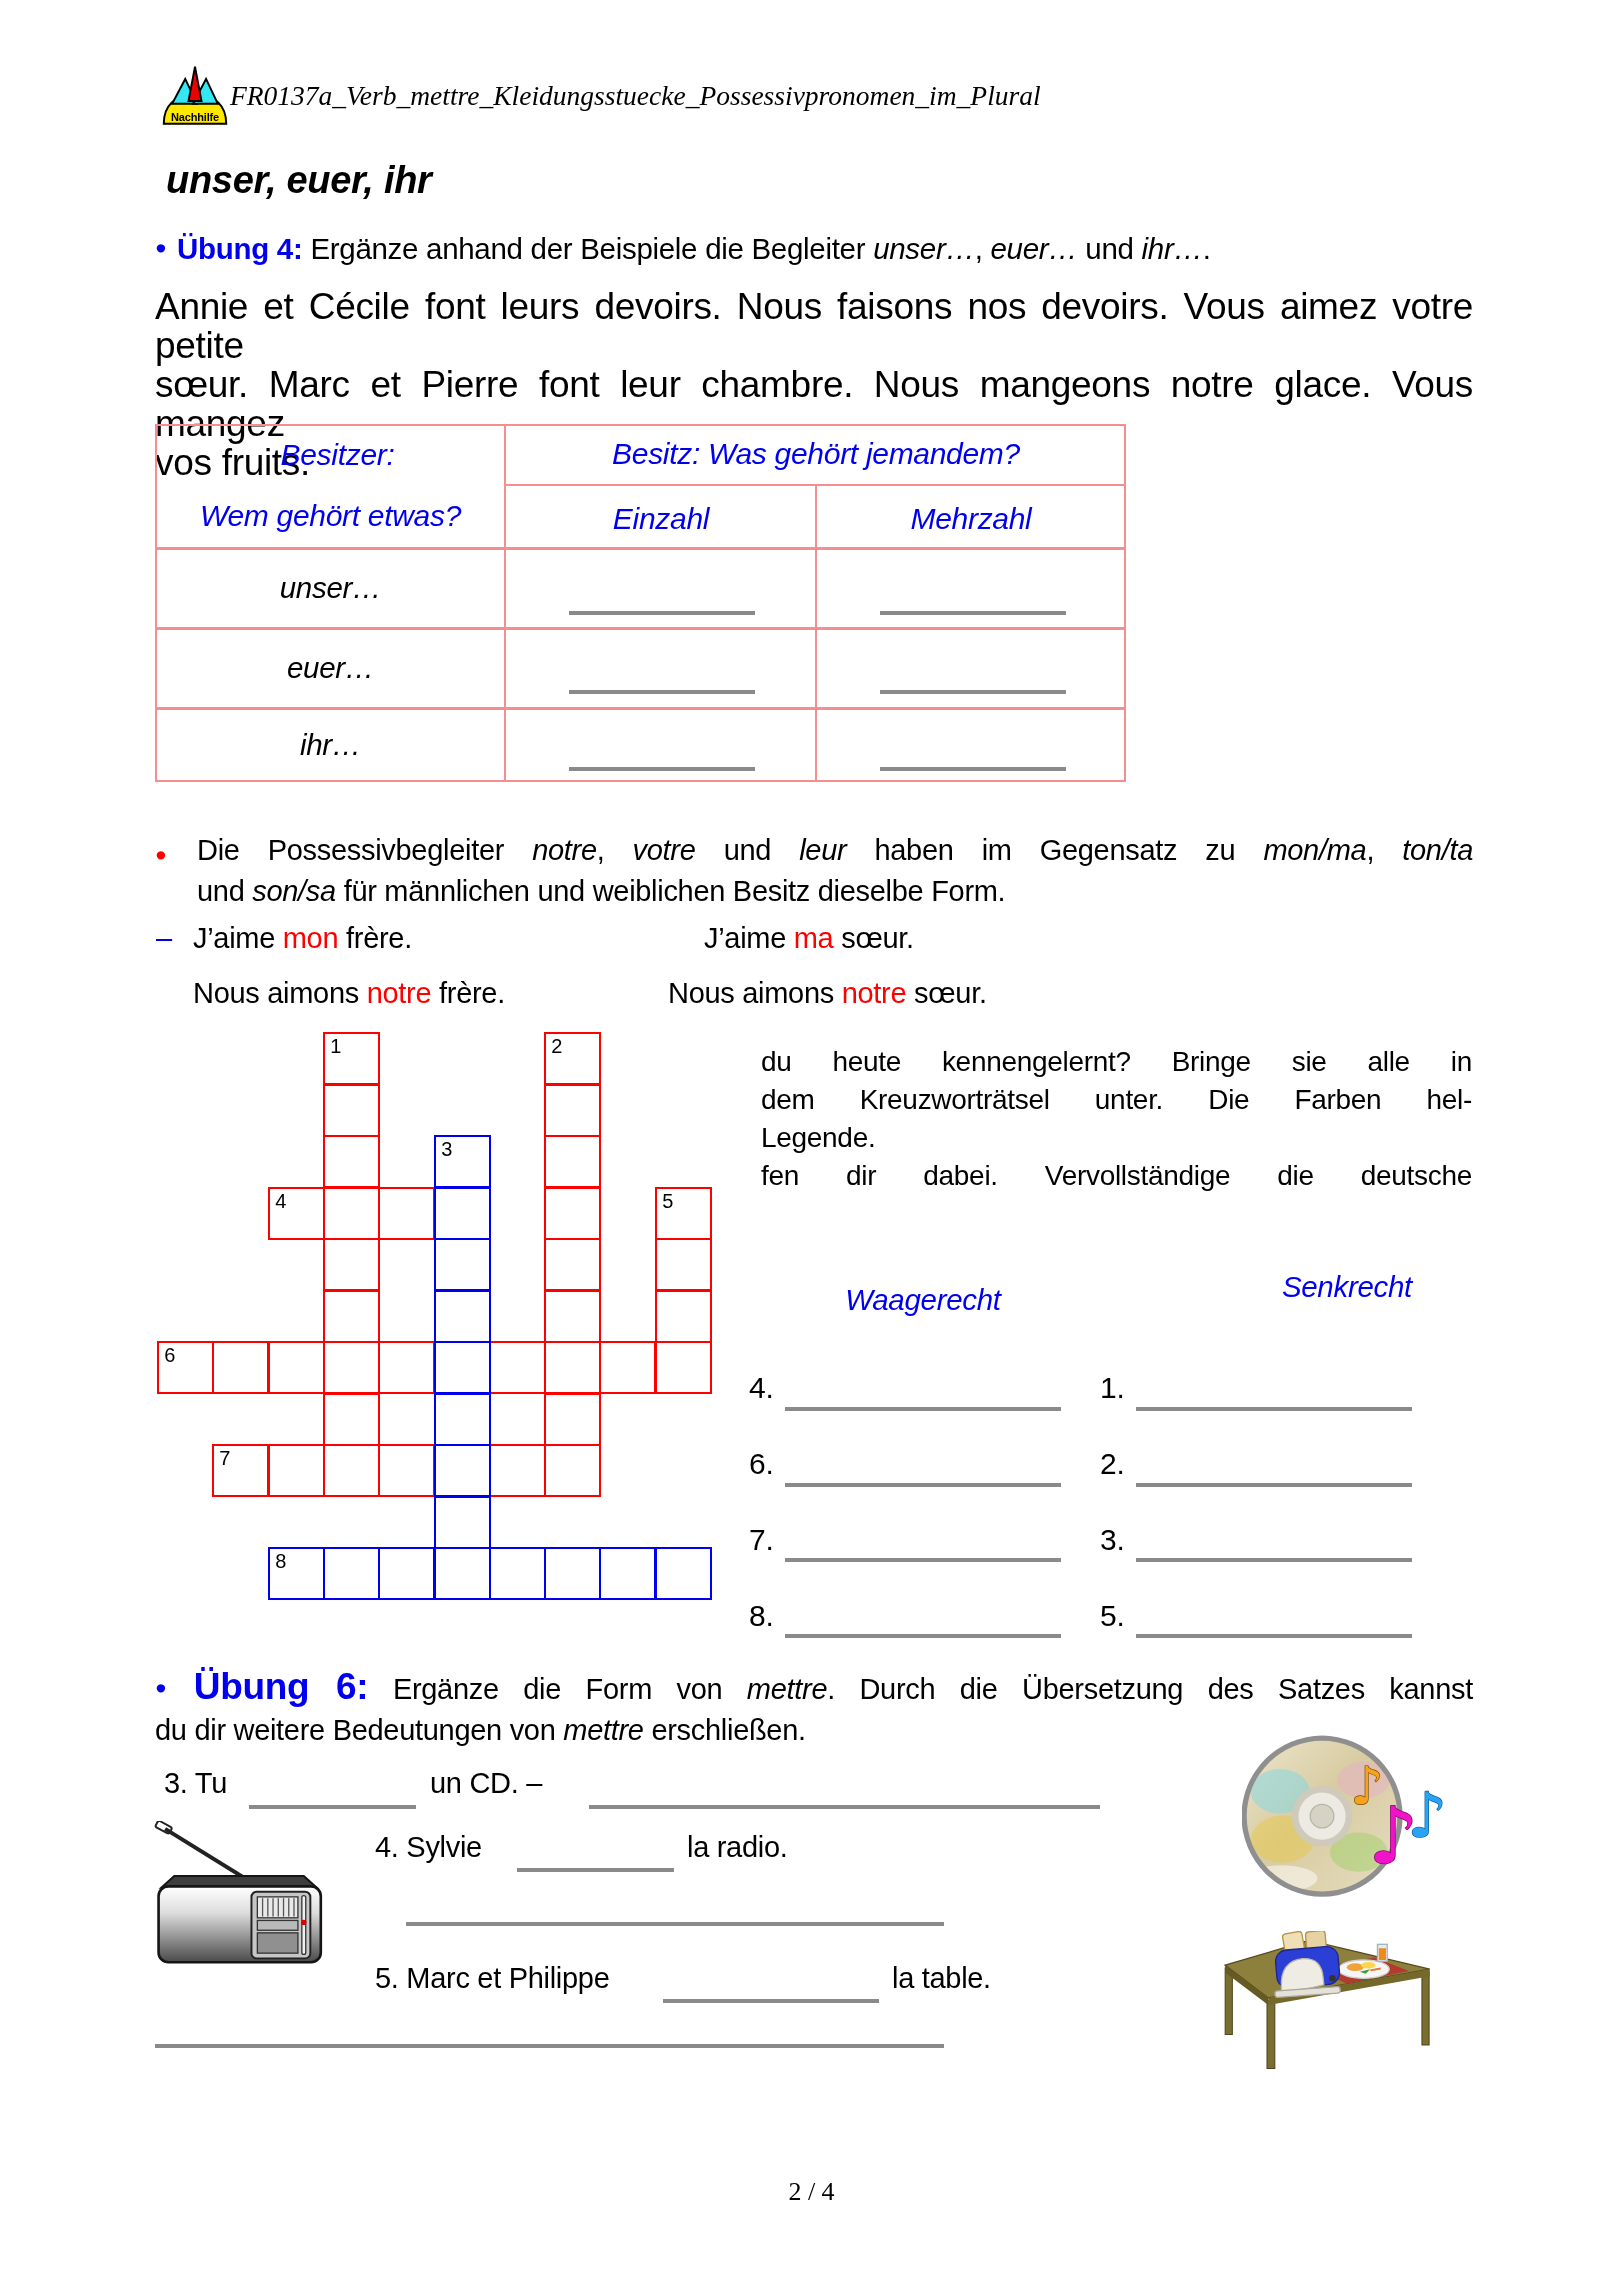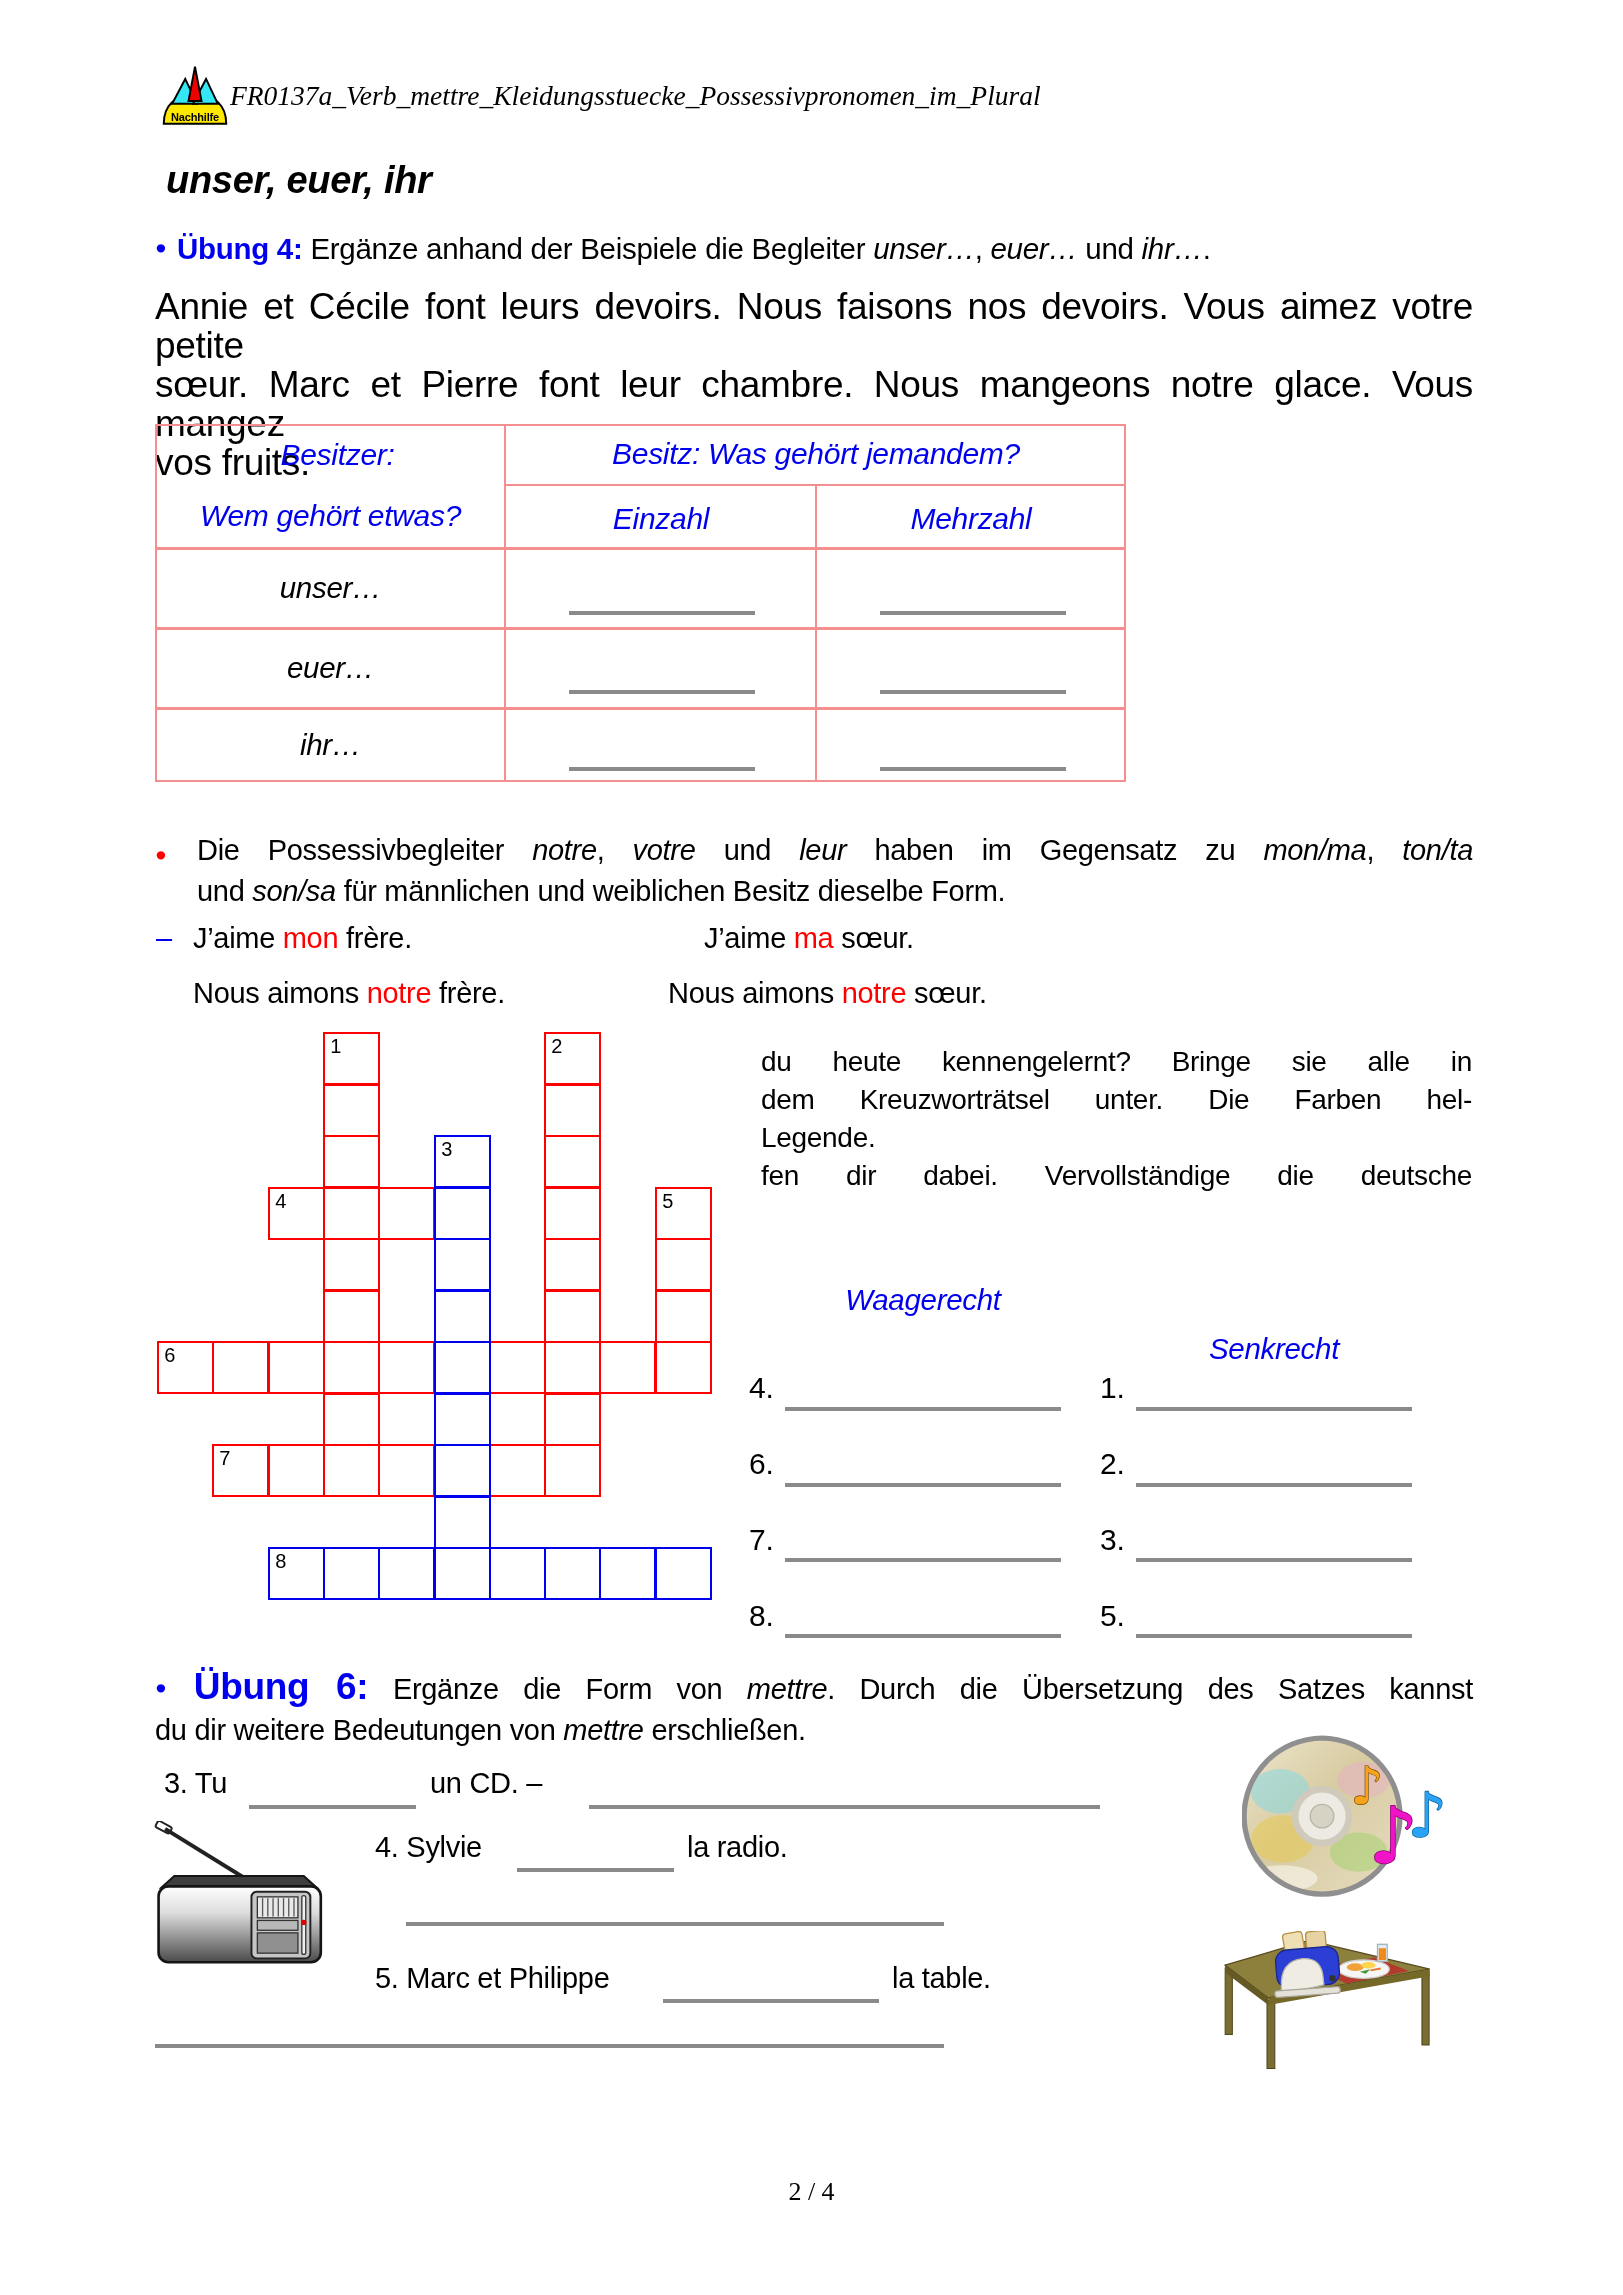--- a/index.html
+++ b/index.html
@@ -176,21 +176,21 @@
     </div>
 
   <div class="abs" style="left:761px;top:1043px">
     <div class="u5line jl">du heute kennengelernt? Bringe sie alle in</div>
     <div class="u5line jl">dem Kreuzworträtsel unter. Die Farben hel-</div>
     <div class="u5line">Legende.</div>
     <div class="u5line jl">fen dir dabei. Vervollständige die deutsche</div>
   </div>
 
   <div class="abs it blue" style="left:785px;top:1283px;width:276px;text-align:center;font-size:29.5px">Waagerecht</div>
-  <div class="abs it blue" style="left:1136px;top:1332px;width:276px;text-align:center;font-size:29.5px">Senkrecht</div>
+  <div class="abs it blue" style="left:1136px;top:1270px;width:276px;text-align:right;font-size:29.5px">Senkrecht</div>
 
   <div class="abs" style="left:749px;top:1371px;font-size:30px">4.</div>
   <div class="line" style="left:785px;top:1407px;width:276px"></div>
   <div class="abs" style="left:1100px;top:1371px;font-size:30px">1.</div>
   <div class="line" style="left:1136px;top:1407px;width:276px"></div>
 
   <div class="abs" style="left:749px;top:1447px;font-size:30px">6.</div>
   <div class="line" style="left:785px;top:1483px;width:276px"></div>
   <div class="abs" style="left:1100px;top:1447px;font-size:30px">2.</div>
   <div class="line" style="left:1136px;top:1483px;width:276px"></div>

